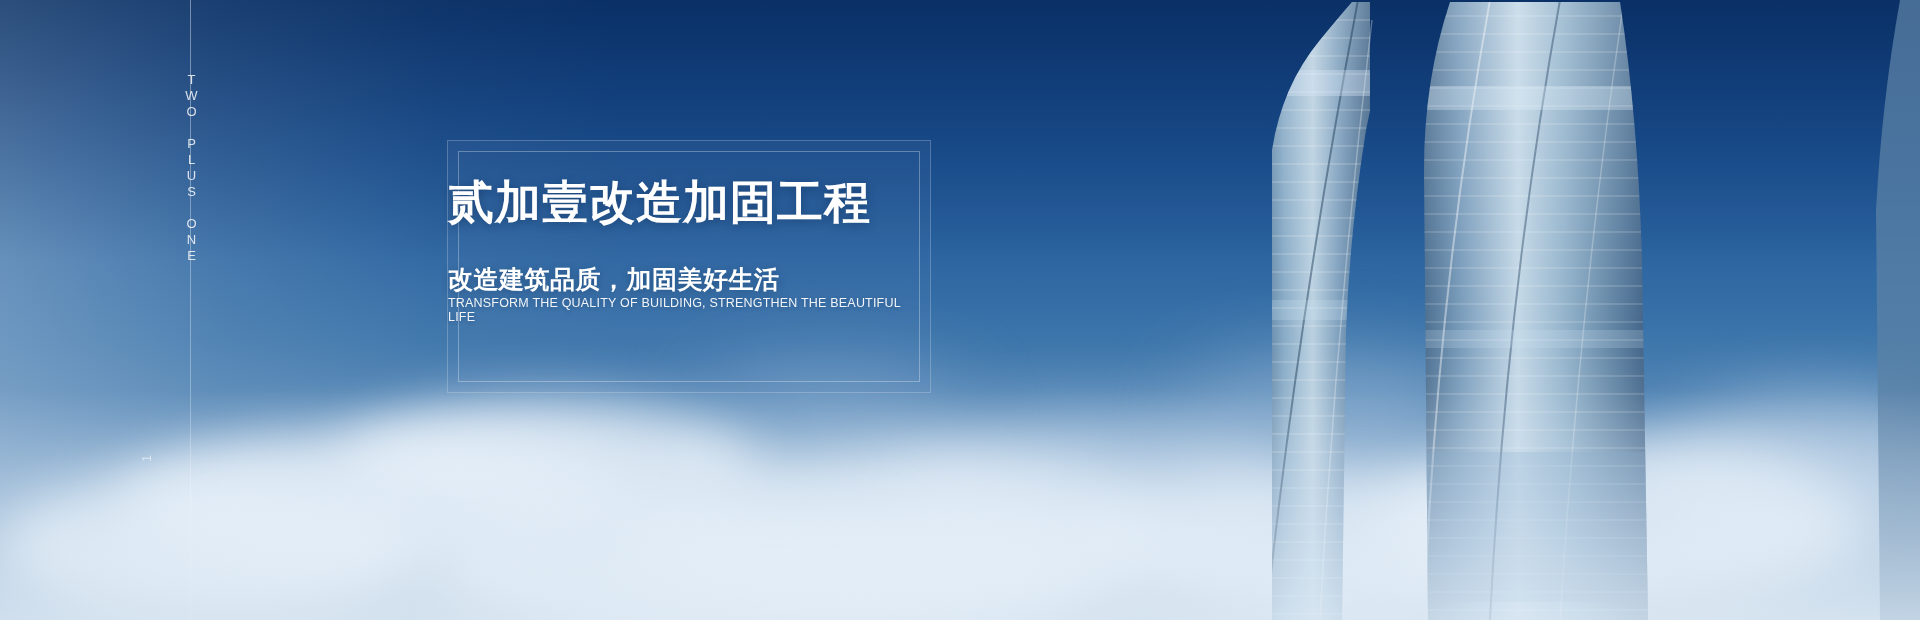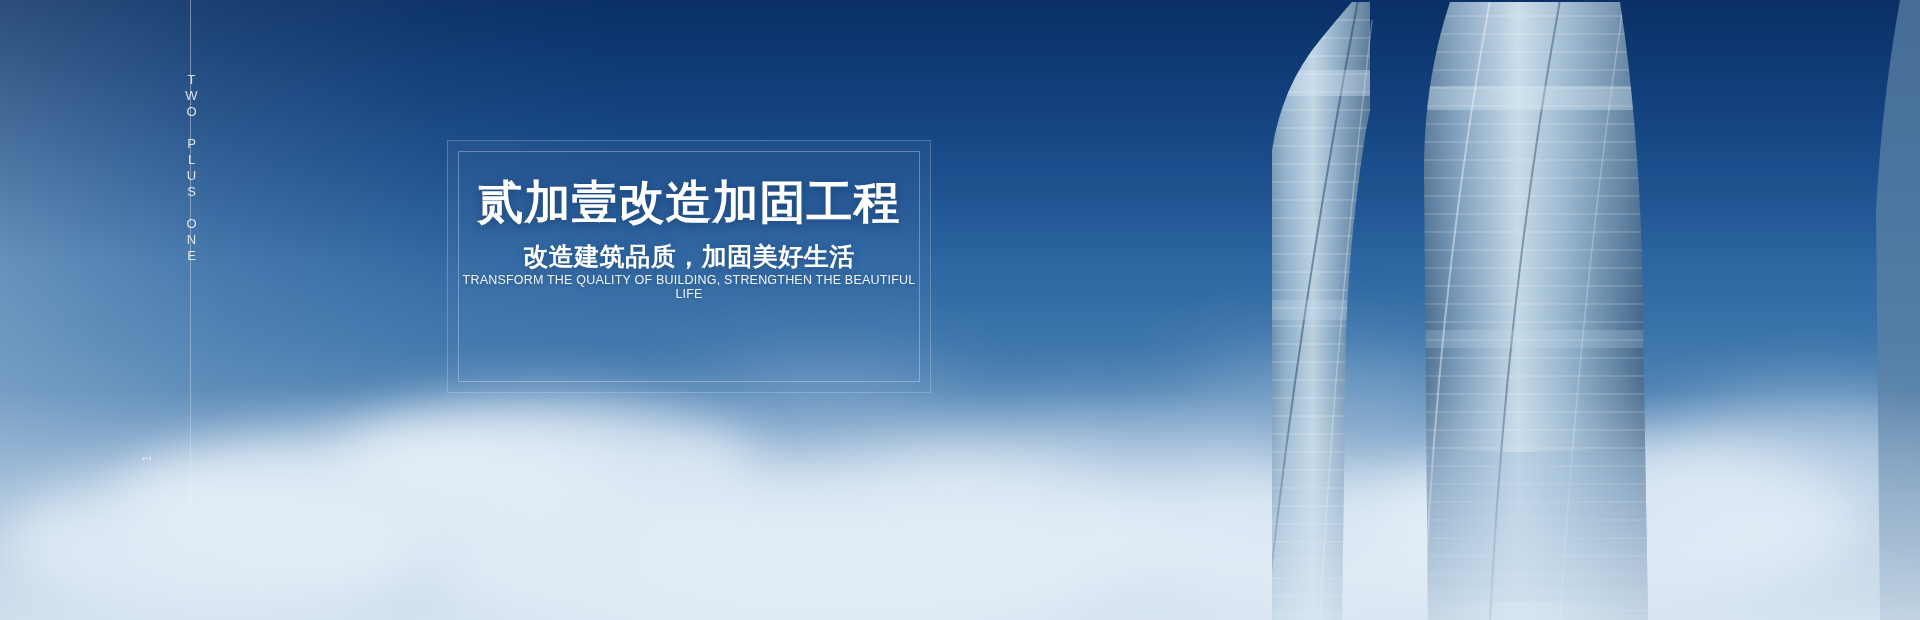--- a/index.html
+++ b/index.html
@@ -144,21 +144,20 @@
   .panel-inner {
     position: absolute;
     left: 10px; top: 10px; right: 10px; bottom: 10px;
     border: 1px solid rgba(255,255,255,0.30);
     box-sizing: border-box;
   }
   .panel-content {
     position: absolute;
     left: 0; right: 0;
     top: 36px;
-    text-align: center;
     color: #ffffff;
   }
 
   .headline {
     font-size: 46px;
     font-weight: 700;
     letter-spacing: 1px;
     line-height: 1.1;
     margin: 0 0 0 0;
     text-shadow: 0 2px 10px rgba(10,40,80,0.45);
@@ -169,21 +168,21 @@
     letter-spacing: 9px;
     margin-top: 30px;
     text-indent: 9px;
     color: rgba(255,255,255,0.96);
     text-shadow: 0 1px 6px rgba(10,40,80,0.35);
   }
   .tagline {
     font-size: 25px;
     font-weight: 700;
     letter-spacing: 0.5px;
-    margin-top: 12px;
+    margin-top: 35px;
     text-shadow: 0 2px 8px rgba(10,40,80,0.40);
   }
   .english {
     font-size: 12.5px;
     font-weight: 400;
     letter-spacing: 0.2px;
     color: rgba(255,255,255,0.93);
     text-shadow: 0 1px 4px rgba(10,40,80,0.30);
   }
 </style>

